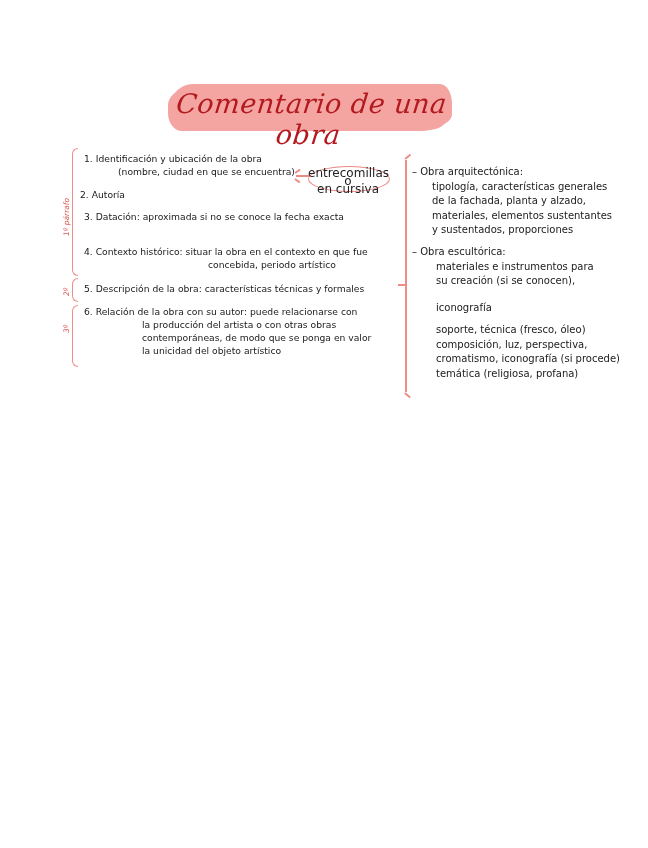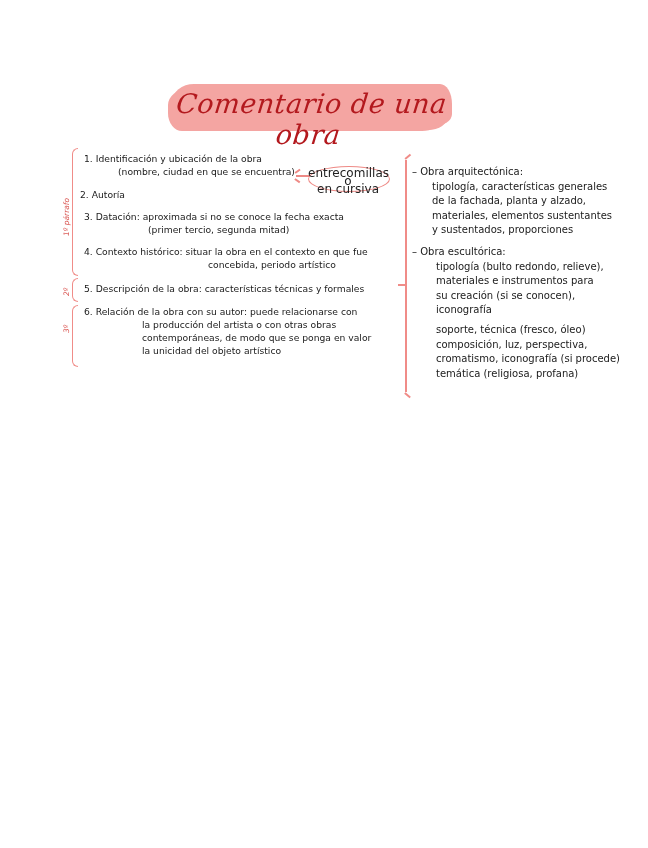--- a/index.html
+++ b/index.html
@@ -51,21 +51,20 @@
 
   <div class="item hand" style="left:84px; top:152px;">
     <div>1. Identificación y ubicación de la obra</div>
     <div style="padding-left:34px;">(nombre, ciudad en que se encuentra)</div>
   </div>
   <div class="item hand" style="left:80px; top:188px;">
     <div>2. Autoría</div>
   </div>
   <div class="item hand" style="left:84px; top:210px;">
     <div>3. Datación: aproximada si no se conoce la fecha exacta</div>
-    <div style="padding-left:64px;">(primer tercio, segunda mitad)</div>
   </div>
   <div class="item hand" style="left:84px; top:245px;">
     <div>4. Contexto histórico: situar la obra en el contexto en que fue</div>
     <div style="padding-left:124px;">concebida, periodo artístico</div>
   </div>
   <div class="item hand" style="left:84px; top:282px;">
     <div>5. Descripción de la obra: características técnicas y formales</div>
   </div>
   <div class="item hand" style="left:84px; top:305px;">
     <div>6. Relación de la obra con su autor: puede relacionarse con</div>
@@ -88,24 +87,23 @@
 
   <div class="item hand side" style="left:412px; top:165px;">
     <div>– Obra arquitectónica:</div>
     <div style="padding-left:20px;">tipología, características generales</div>
     <div style="padding-left:20px;">de la fachada, planta y alzado,</div>
     <div style="padding-left:20px;">materiales, elementos sustentantes</div>
     <div style="padding-left:20px;">y sustentados, proporciones</div>
   </div>
   <div class="item hand side" style="left:412px; top:245px;">
     <div>– Obra escultórica:</div>
-    <div style="padding-left:24px;">tipología (bulto redondo, relieve),</div>
     <div style="padding-left:24px;">materiales e instrumentos para</div>
     <div style="padding-left:24px;">su creación (si se conocen),</div>
-    <div style="padding-left:24px;">iconografía</div>
+    <div style="padding-left:24px;margin-top:12px;">iconografía</div>
   </div>
   <div class="item hand side" style="left:412px; top:323px;">
     <div style="padding-left:24px;">soporte, técnica (fresco, óleo)</div>
     <div style="padding-left:24px;">composición, luz, perspectiva,</div>
     <div style="padding-left:24px;">cromatismo, iconografía (si procede)</div>
     <div style="padding-left:24px;">temática (religiosa, profana)</div>
   </div>
 
 </div>
 

